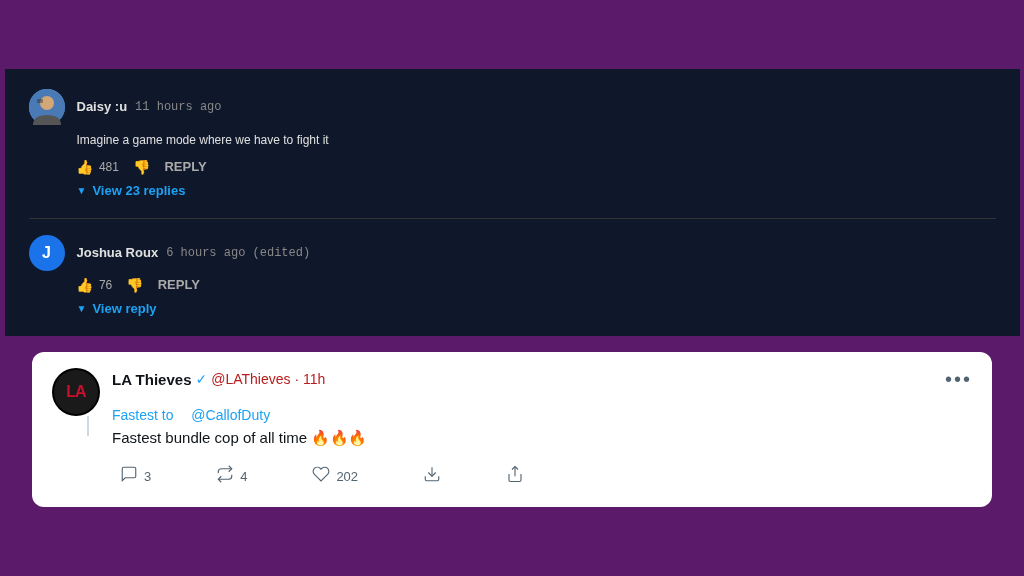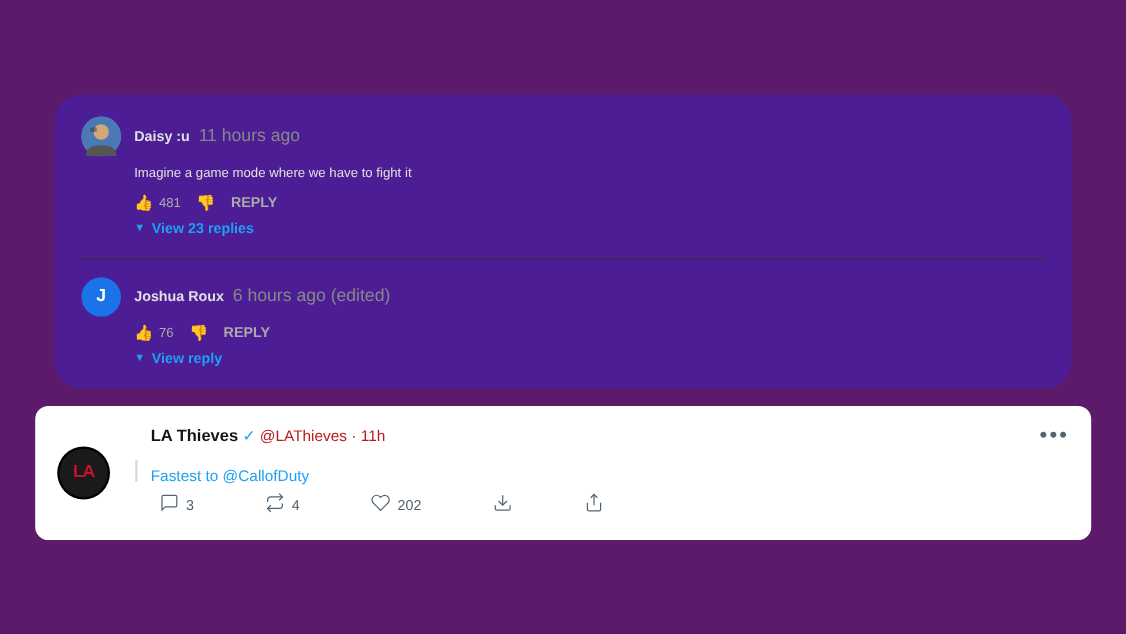--- a/index.html
+++ b/index.html
@@ -11,24 +11,24 @@
       flex-direction: column;
       align-items: center;
       justify-content: center;
       gap: 16px;
       font-family: -apple-system, BlinkMacSystemFont, 'Segoe UI', Arial, sans-serif;
       padding: 16px;
     }
 
     
     .yt-card {
-      background: #4c1d95;
-      border-radius: 24px;
+      background: #0f172a;
+      border-radius: 0;
       padding: 20px 24px;
-      width: 924px;
+      width: 1015px;
       color: #e0e0e0;
     }
 
     .comment-block {
       margin-bottom: 20px;
     }
     .comment-block:last-child {
       margin-bottom: 0;
     }
 
@@ -59,22 +59,23 @@
       display: flex;
       align-items: center;
       gap: 8px;
     }
     .comment-author {
       font-size: 13px;
       font-weight: 600;
       color: #e0e0e0;
     }
     .comment-time {
-      font-size: 16px;
+      font-size: 12px;
       color: #888;
+      font-family: Liberation Mono, monospace;
     }
 
     .comment-body {
       padding-left: 48px;
     }
     .comment-text {
       font-size: 12px;
       color: #e0e0e0;
       line-height: 1.5;
       margin-bottom: 10px;
@@ -300,21 +301,21 @@
         <span>View reply</span>
       </div>
     </div>
   </div>
 
 </div>
 
 <div class="tw-card">
   <div style="display:flex; gap:12px;">
 
-    <div style="display:flex;align-items:center;">
+    <div style="display:flex;flex-direction:column;align-items:center;">
       <div class="tw-avatar">
         <div class="tw-avatar-inner">
           <span class="la-logo">LA</span>
         </div>
       </div>
       <div class="tw-left-border"></div>
     </div>
 
     <div style="flex:1;">
       <div class="tw-header">
@@ -329,22 +330,23 @@
                 <span>11h</span>
               </span>
             </div>
           </div>
         </div>
         <div class="tw-more">•••</div>
       </div>
       <div class="tw-replying">
         <span>Fastest to</span>
         <span> </span>
-        <span style="color:#1da1f2;">@CallofDuty</span>
-      </div>
+        <span style="color:#1da1f2;margin-left:14px;">@CallofDuty</span>
+      </div>
+      <div class="tw-text">Fastest bundle cop of all time 🔥🔥🔥</div>
       <div class="tw-actions">
         <div class="tw-action">
           <span class="tw-action-icon">
             <svg width="18" height="18" viewBox="0 0 24 24" fill="none" stroke="#536471" stroke-width="1.5">
                 <path d="M21 15a2 2 0 0 1-2 2H7l-4 4V5a2 2 0 0 1 2-2h14a2 2 0 0 1 2 2z"></path>
               </svg>
           </span>
           <span>3</span>
         </div>
         <div class="tw-action">

